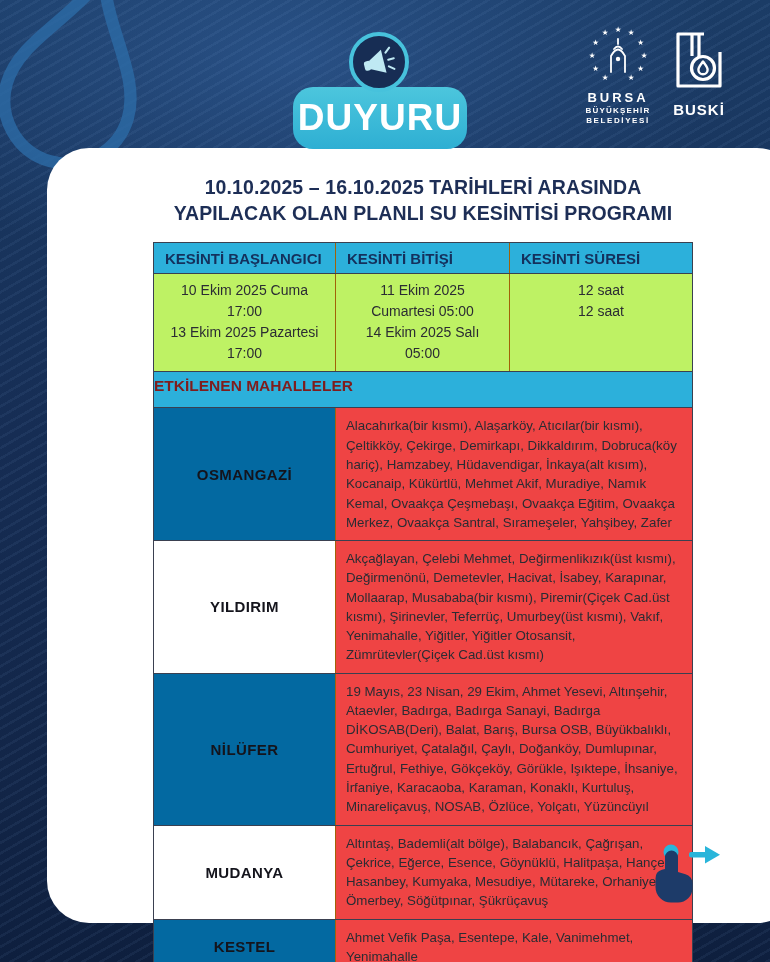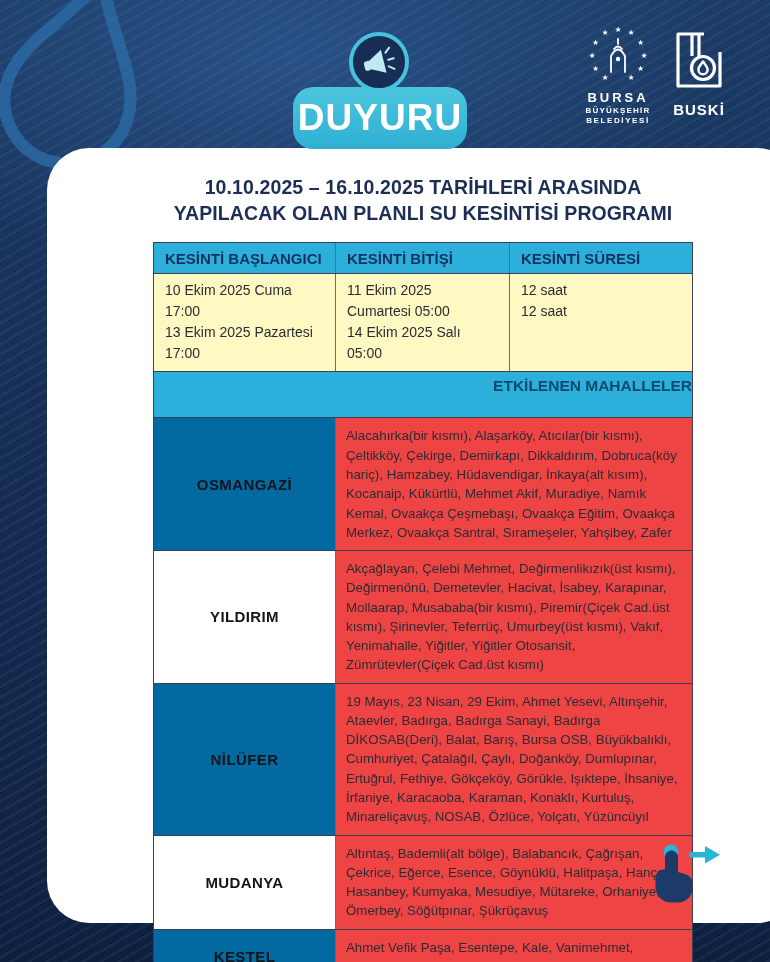--- a/index.html
+++ b/index.html
@@ -40,23 +40,23 @@
 
   .table { width:540px; margin:16px auto 0; border:1px solid #3a4050; }
   .row { display:grid; }
   .sched { grid-template-columns:181px 174px 183px; }
   .dist  { grid-template-columns:181px 357px; }
   .row > div + div { border-left:1px solid #a16207; }
   .table > div + div { border-top:1px solid #3a4050; }
 
   .hcell { background:#2cb0db; color:#14305c; font-weight:bold; font-size:15px;
     padding:7px 11px 6px; }
-  .bcell { background:#fef9c3; color:#2b2c33; font-size:14px; padding:6px 11px 7px; line-height:1.5; }
-  .band  { background:#2cb0db; color:#0c4a6e; font-weight:bold; font-size:15.5px;
-    text-align:right; padding:5px 0 22px; }
+  .bcell { background:#bef264; color:#2b2c33; font-size:14px; padding:6px 11px 7px; line-height:1.5;text-align:center; }
+  .band  { background:#2cb0db; color:#7f1d1d; font-weight:bold; font-size:15.5px;
+    text-align:left; padding:5px 0 12px; }
   .dname { display:flex; align-items:center; justify-content:center;
     font-weight:bold; font-size:15px; color:#14141c; letter-spacing:.4px; background:#fff; }
   .dname.alt { background:#0369a1; }
   .dlist { background:#ef4444; color:#2b2c33; font-size:13.3px; line-height:1.45; padding:8px 10px; }
 
   .hand-icon { position:absolute; left:644px; top:842px; width:78px; height:66px; cursor:pointer; }
 </style>
 </head>
 <body>
 

